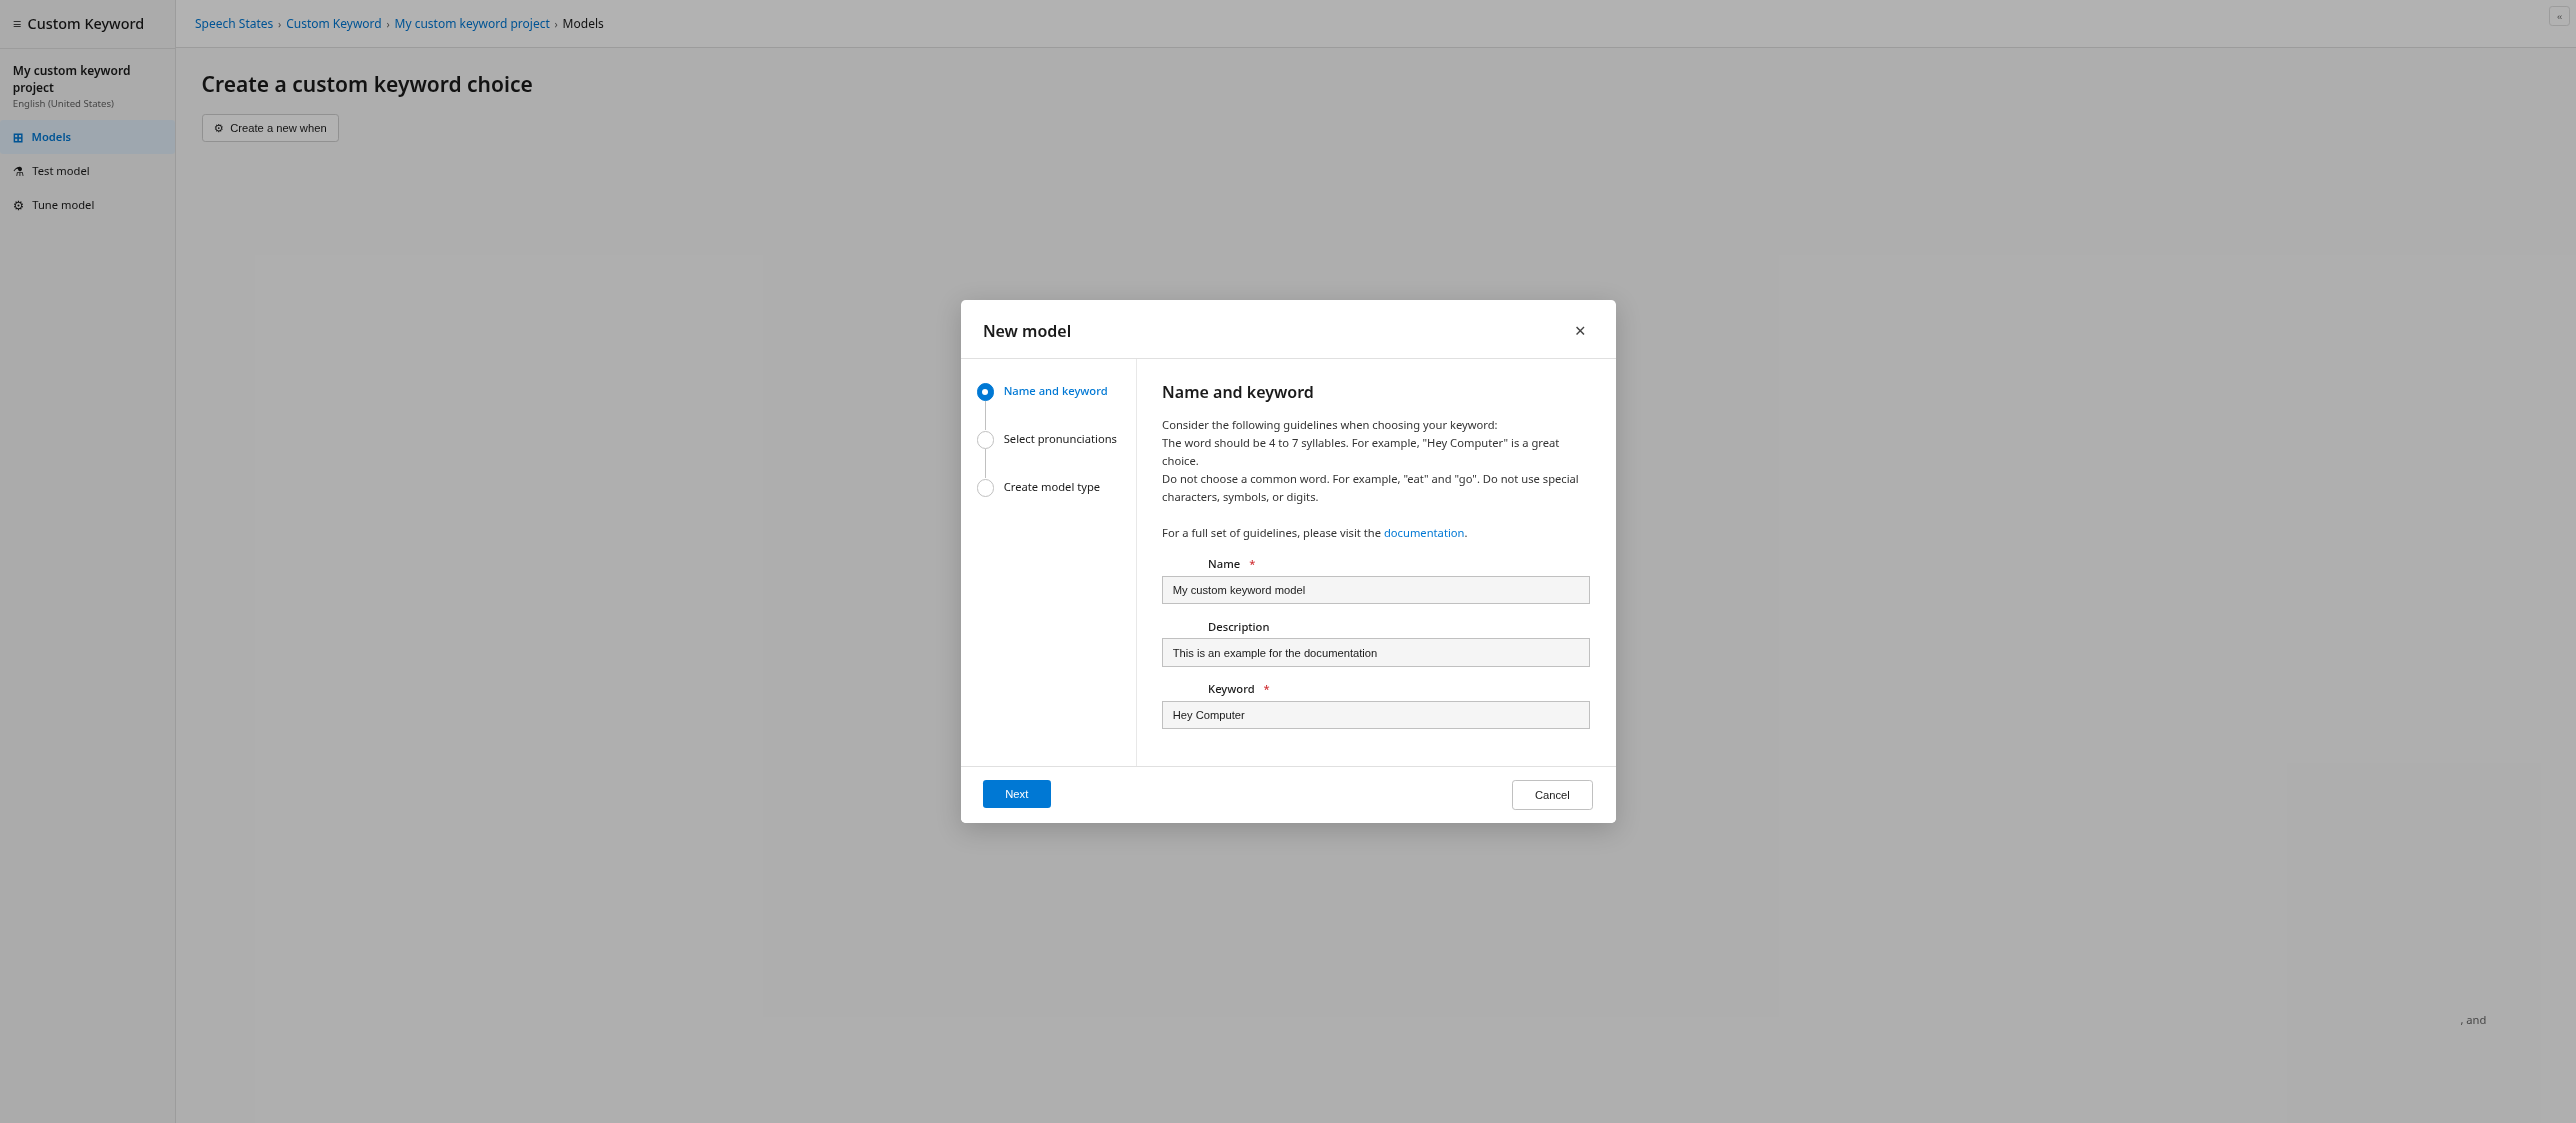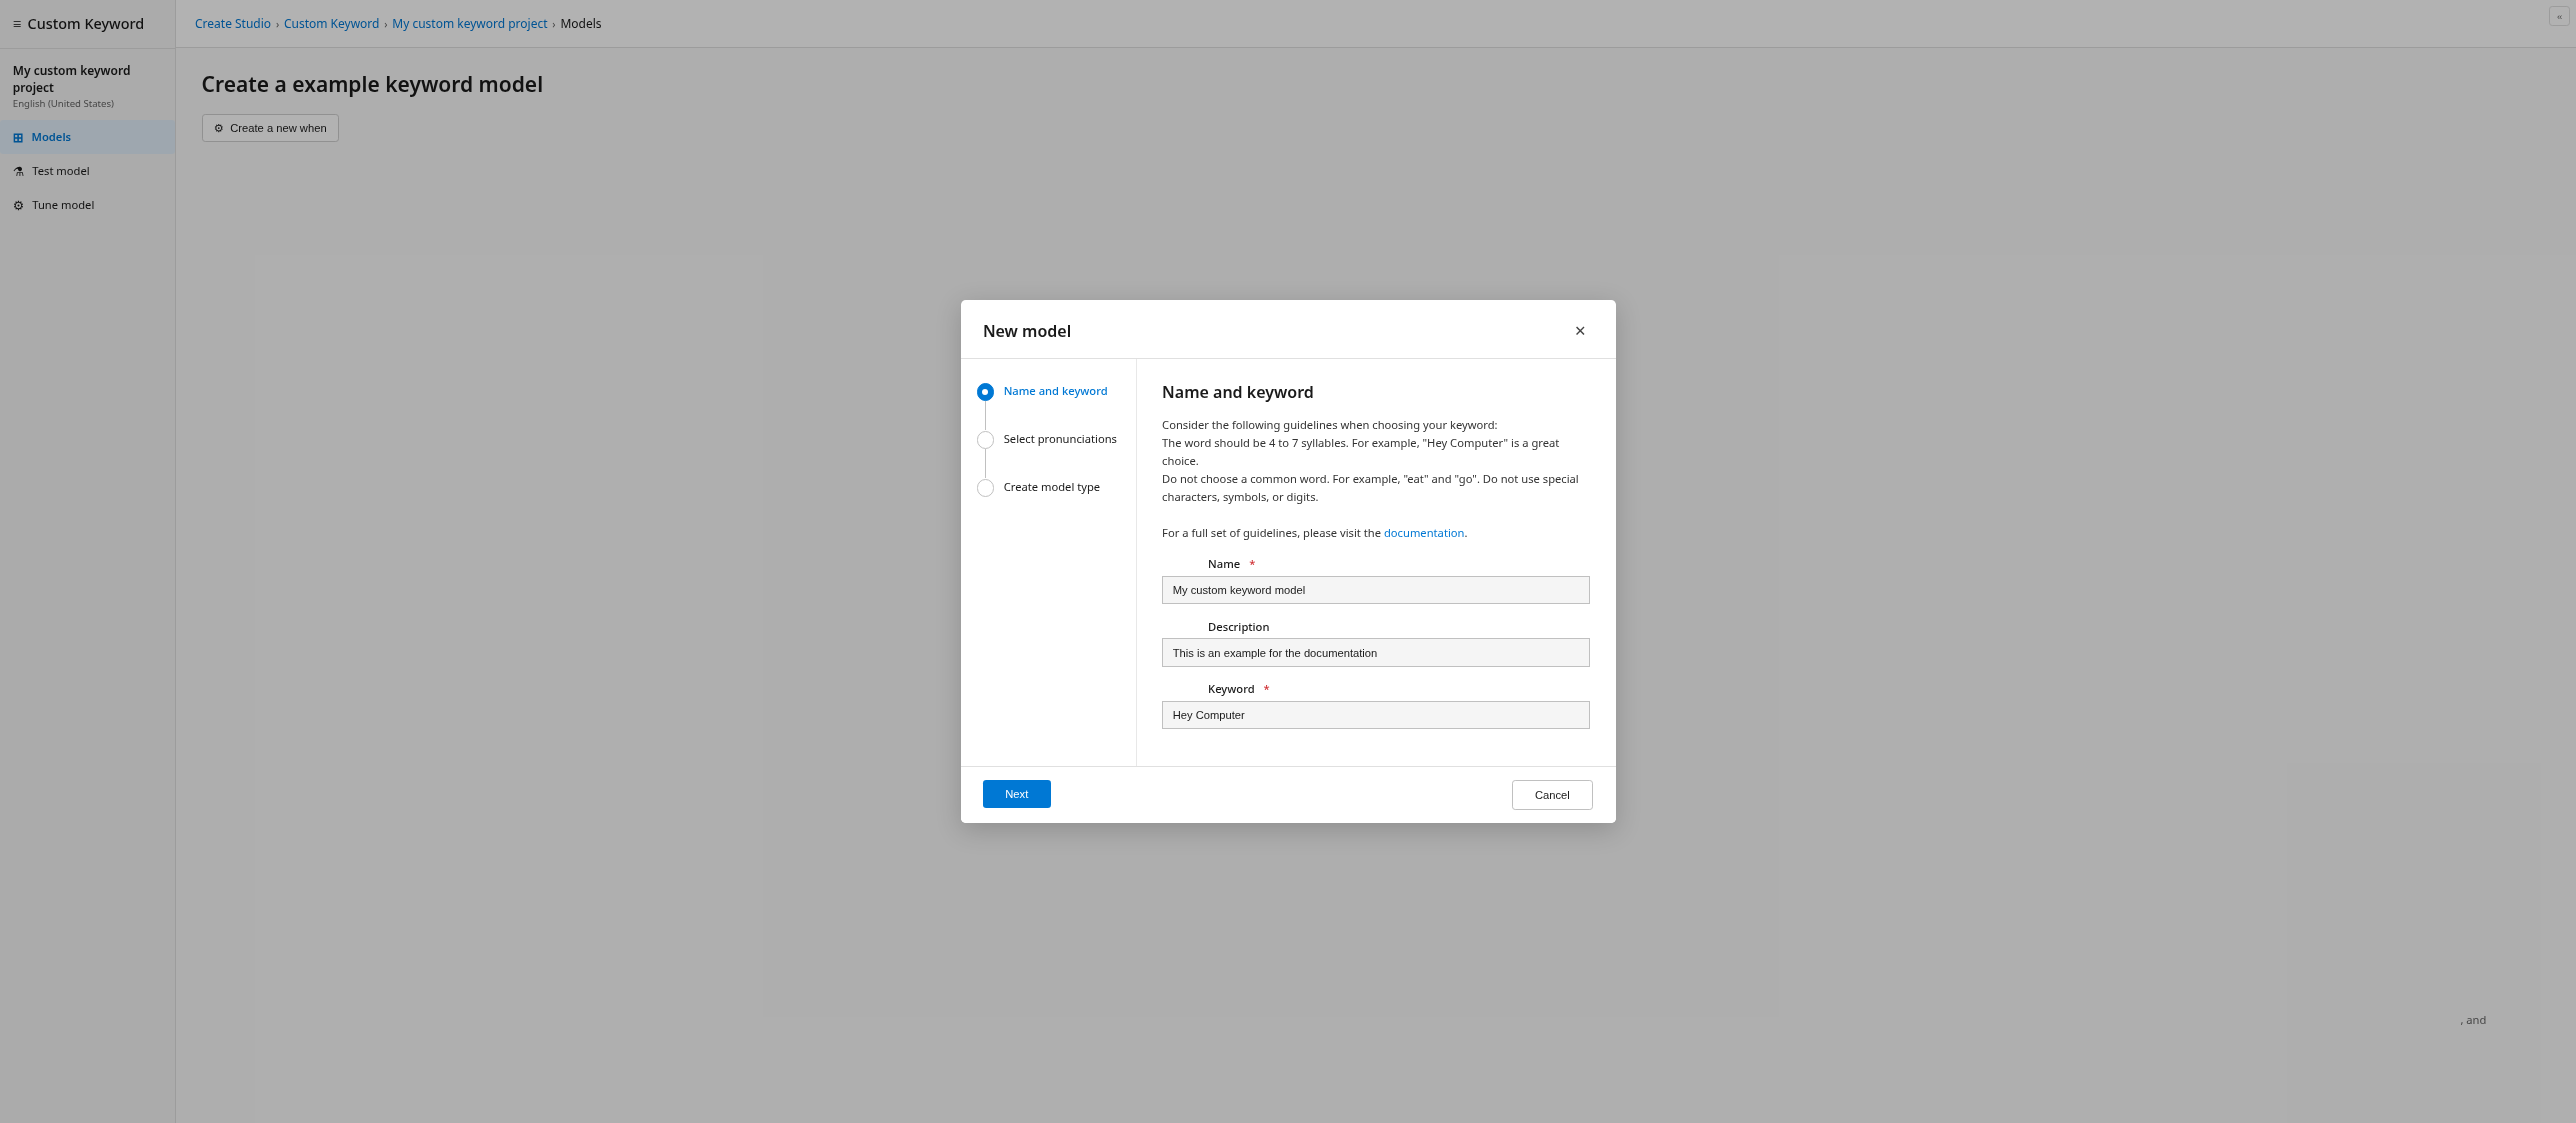--- a/index.html
+++ b/index.html
@@ -373,30 +373,30 @@
       <span class="nav-icon">⚙</span>
       <span>Tune model</span>
     </div>
   </div>
 </div>
 
 <div class="main">
 
   <div class="topbar">
     <button class="collapse-btn">«</button>
-    <span class="breadcrumb-item">Create Studio</span>
+    <span class="breadcrumb-item">Speech States</span>
     <span class="breadcrumb-sep">›</span>
     <span class="breadcrumb-item">Custom Keyword</span>
     <span class="breadcrumb-sep">›</span>
     <span class="breadcrumb-item">My custom keyword project</span>
     <span class="breadcrumb-sep">›</span>
     <span class="breadcrumb-item current">Models</span>
   </div>
 
-  <div class="page-header">Create a example keyword model</div>
+  <div class="page-header">Create a custom keyword choice</div>
 
   <div class="page-content">
     <div class="action-bar">
       <button class="action-btn">
         <span>⚙</span>
         <span>Create a new when</span>
       </button>
     </div>
   </div>
 

